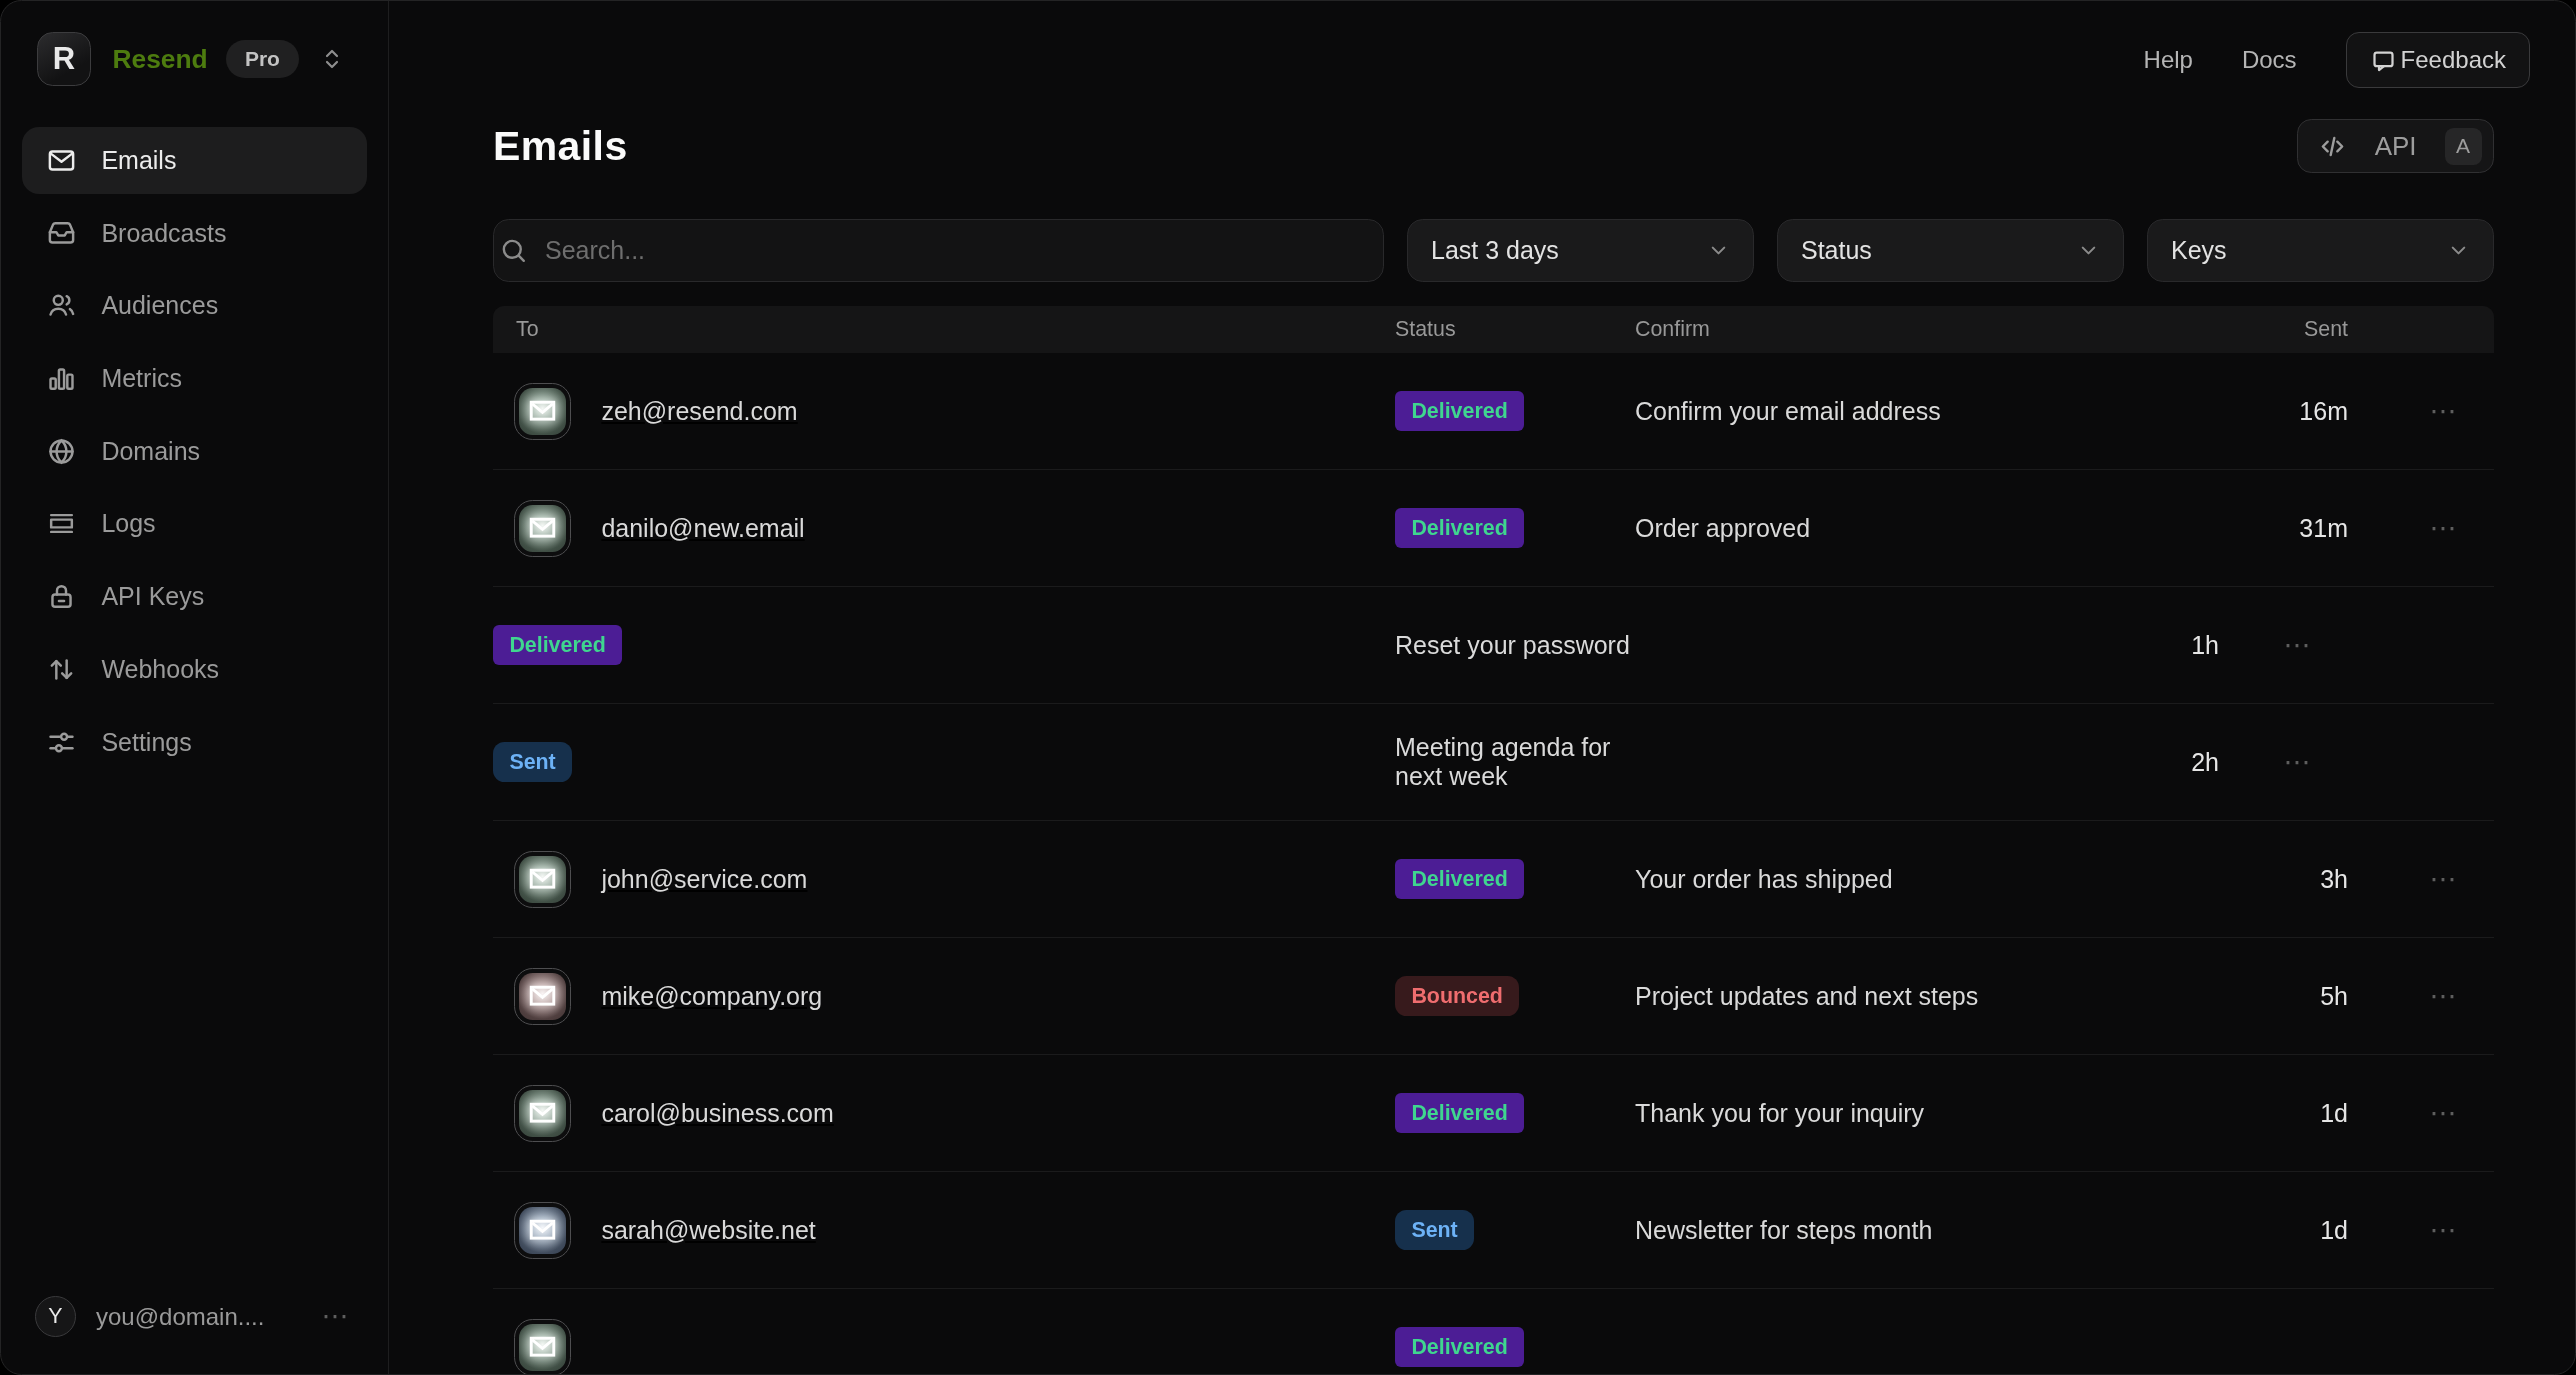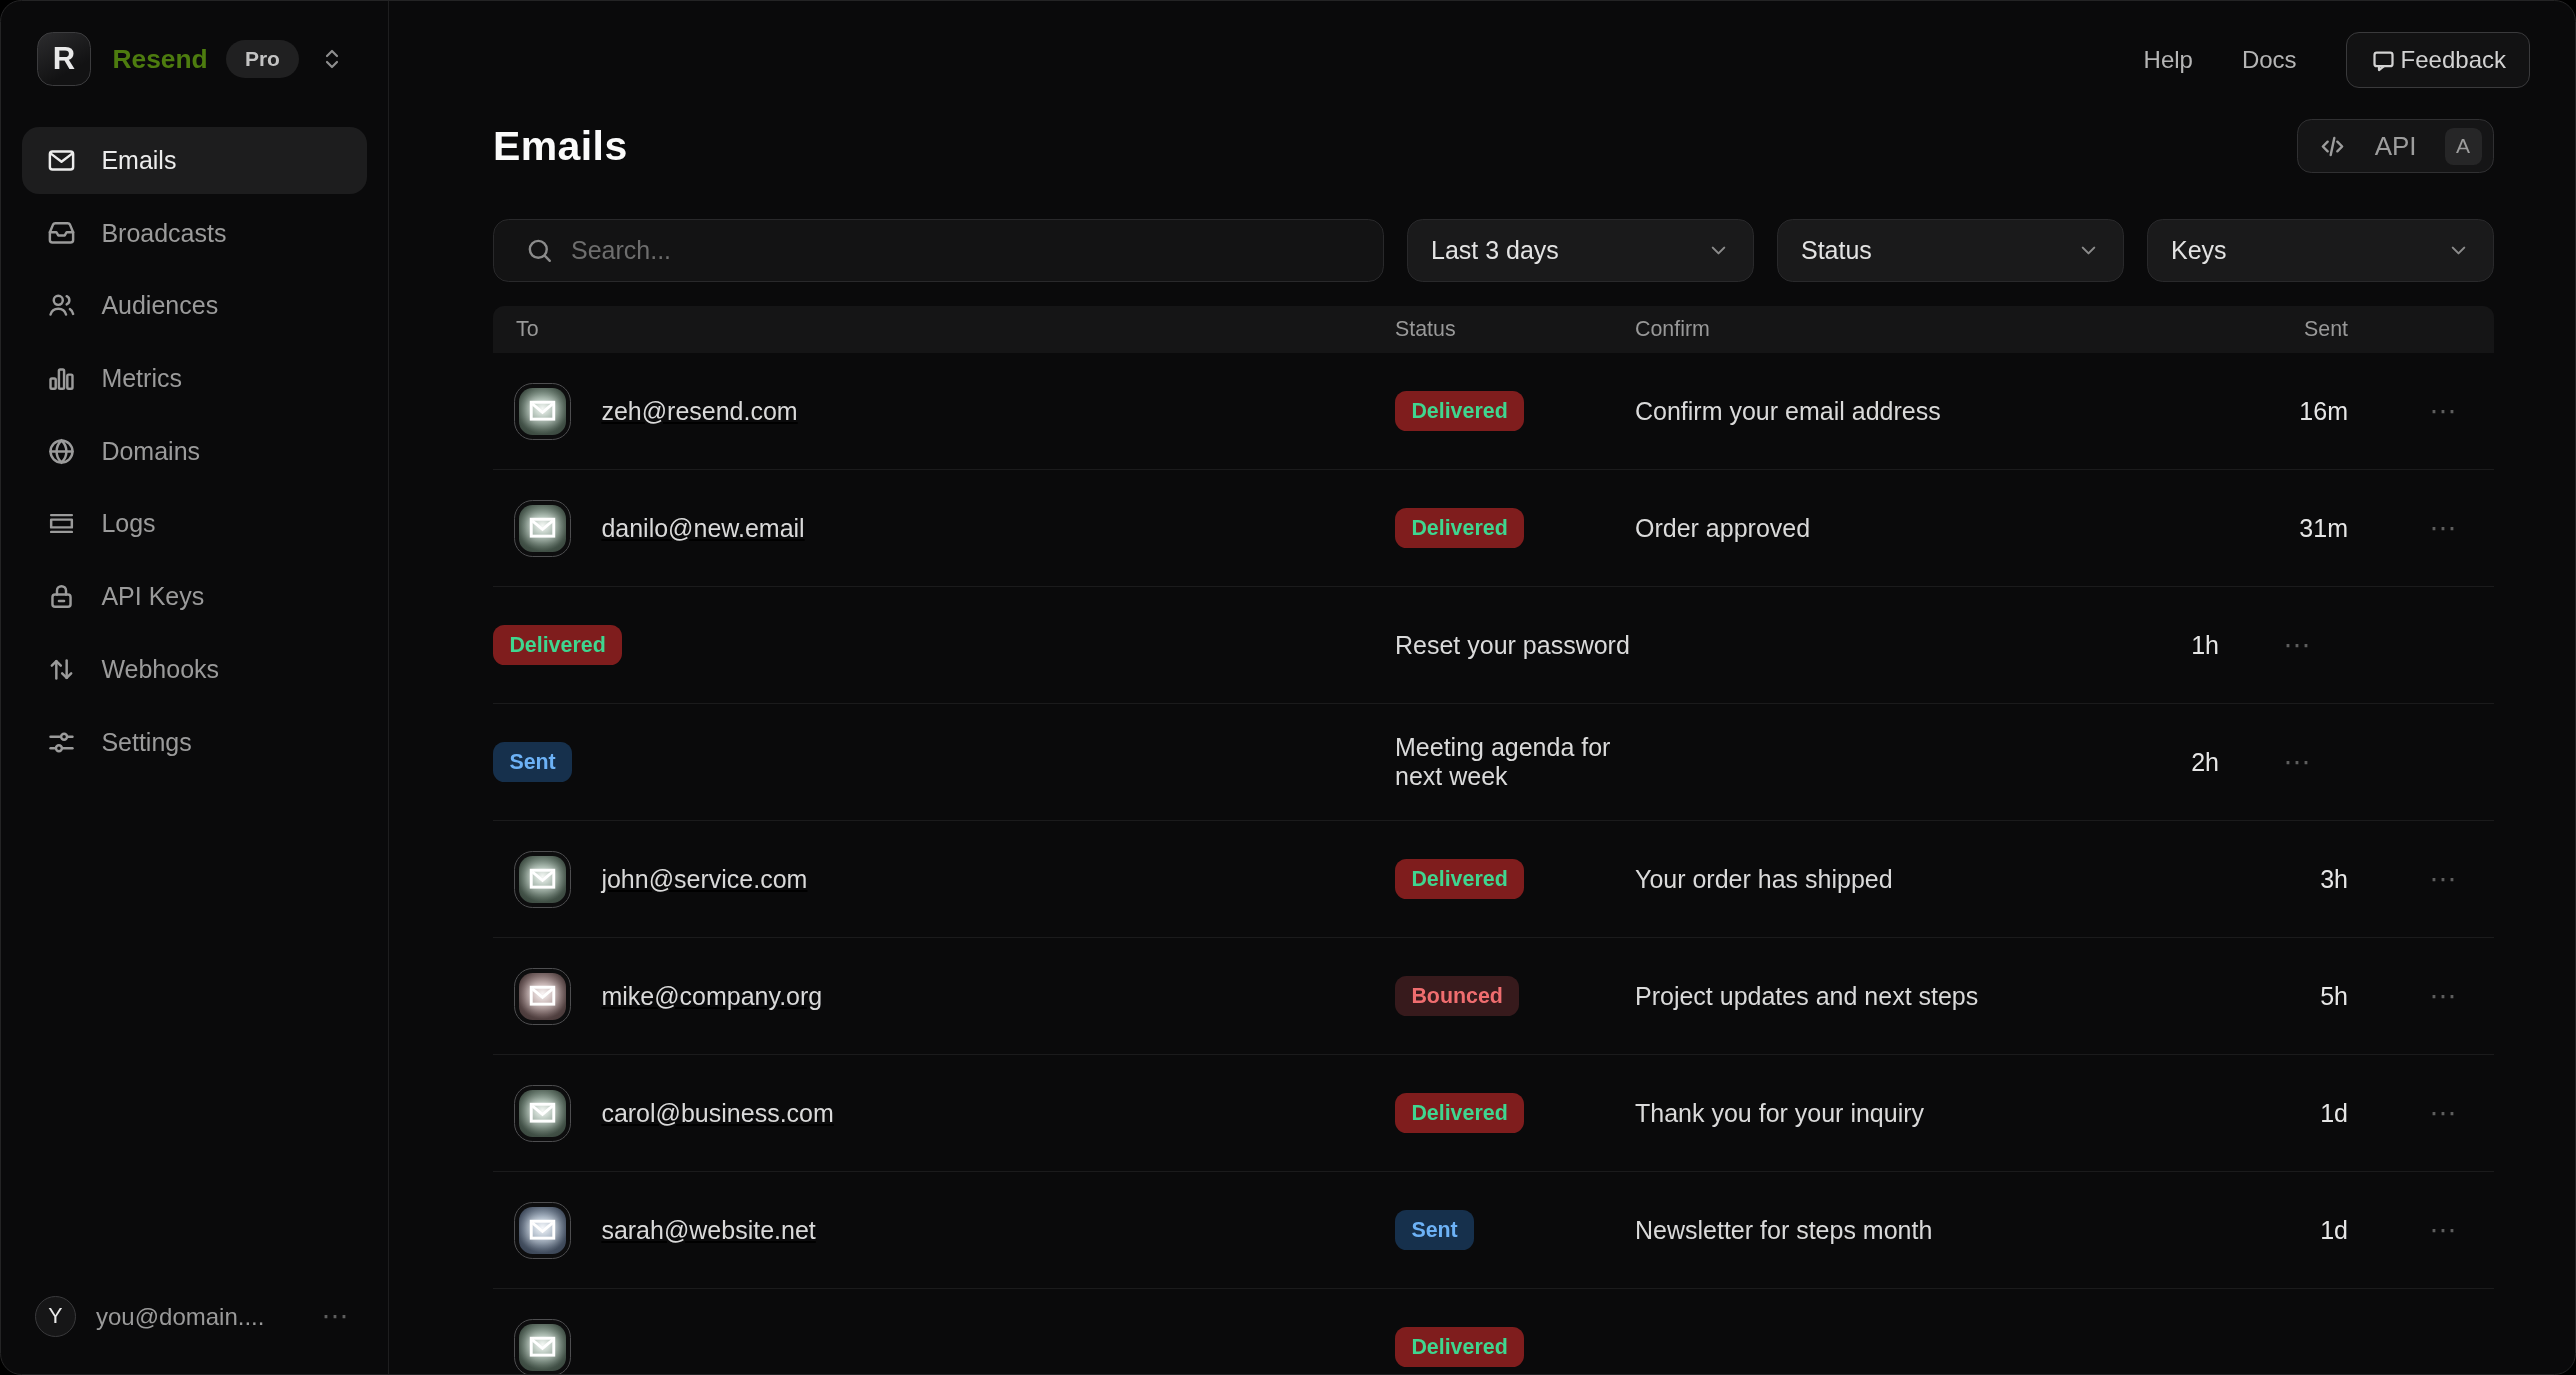--- a/index.html
+++ b/index.html
@@ -49,21 +49,21 @@
   .page-title { color:#fafafa; font-size:41px; font-weight:700; letter-spacing:0.4px; }
   .api-btn { display:flex; align-items:center; gap:28px; border:1.4px solid #303032;
     background:#151516; border-radius:14.3px; height:54px; padding:0 11.4px 0 20px;
     color:#9d9d9d; font-size:26px; cursor:pointer; }
   .api-btn svg { width:29px; height:29px; }
   .key-badge { width:37px; height:37px; border-radius:8.6px; background:#262627; color:#9d9d9d;
     font-size:21px; display:flex; align-items:center; justify-content:center; }
 
   .filters-row { display:flex; gap:23px; margin-top:46px; }
   .search-box { flex:1; height:63px; background:#131314; border:1.4px solid #29292b;
-    border-radius:15.7px; display:flex; align-items:center; padding:0 31px; }
+    border-radius:15.7px; display:flex; align-items:center; padding:0 5px; }
   .search-box svg { width:29px; height:29px; flex:0 0 auto; }
   .search-input { background:transparent; border:none; outline:none; color:#e4e4e4;
     font-size:25px; margin-left:17px; width:100%; font-family:inherit; }
   .search-input::placeholder { color:#6e6e6e; }
   .dropdown { width:347px; height:63px; background:#1a1a1b; border:1.4px solid #29292b;
     border-radius:15.7px; display:flex; align-items:center; justify-content:space-between;
     padding:0 23px; color:#e3e3e3; font-size:25px; cursor:pointer; }
   .dropdown svg { width:23px; height:23px; color:#8a8a8a; }
 
   
@@ -77,21 +77,21 @@
   .mail-chip { width:57px; height:57px; border-radius:18.6px; border:1.4px solid #4e4e50;
     background:#0d0d0e; display:flex; align-items:center; justify-content:center; flex:0 0 auto; }
   .mail-chip-inner { width:47px; height:47px; border-radius:13.6px; display:flex;
     align-items:center; justify-content:center; }
   .tint-delivered { background:radial-gradient(circle at 50% 44%, #eef4ef 0%, #9db1a4 26%, #415046 72%, #333f37 100%); }
   .tint-sent { background:radial-gradient(circle at 50% 44%, #eff3f8 0%, #a3b2c3 26%, #414c5d 72%, #343e4e 100%); }
   .tint-bounced { background:radial-gradient(circle at 50% 44%, #f6efef 0%, #bda6a5 26%, #514040 72%, #423434 100%); }
   .mail-chip svg { width:27px; height:21.4px; filter:drop-shadow(0 0 5px rgba(255,255,255,.85)); }
   .to-text { color:#dadada; font-size:25px; margin-left:30px; }
   .badge { display:inline-block; font-size:21.4px; font-weight:700; padding:7.9px 16.4px; border-radius:11.4px; }
-  .badge-delivered { color:#3fd68f; background:#7f1d1d; }
+  .badge-delivered { color:#3fd68f; background:#4c1d95;border-radius:6px; }
   .badge-sent { color:#6db2f6; background:#16304c; }
   .badge-bounced { color:#ef6d6f; background:#371a1c; }
   .subject { color:#dadada; font-size:25px; }
   .sent-time { color:#e6e6e6; font-size:25px; text-align:right; }
   .menu-cell { text-align:right; padding-right:34px; }
   .dots { color:#5e5e5e; font-size:27px; letter-spacing:3.6px; cursor:pointer; line-height:1; }
 </style>
 </head>
 <body>
 

